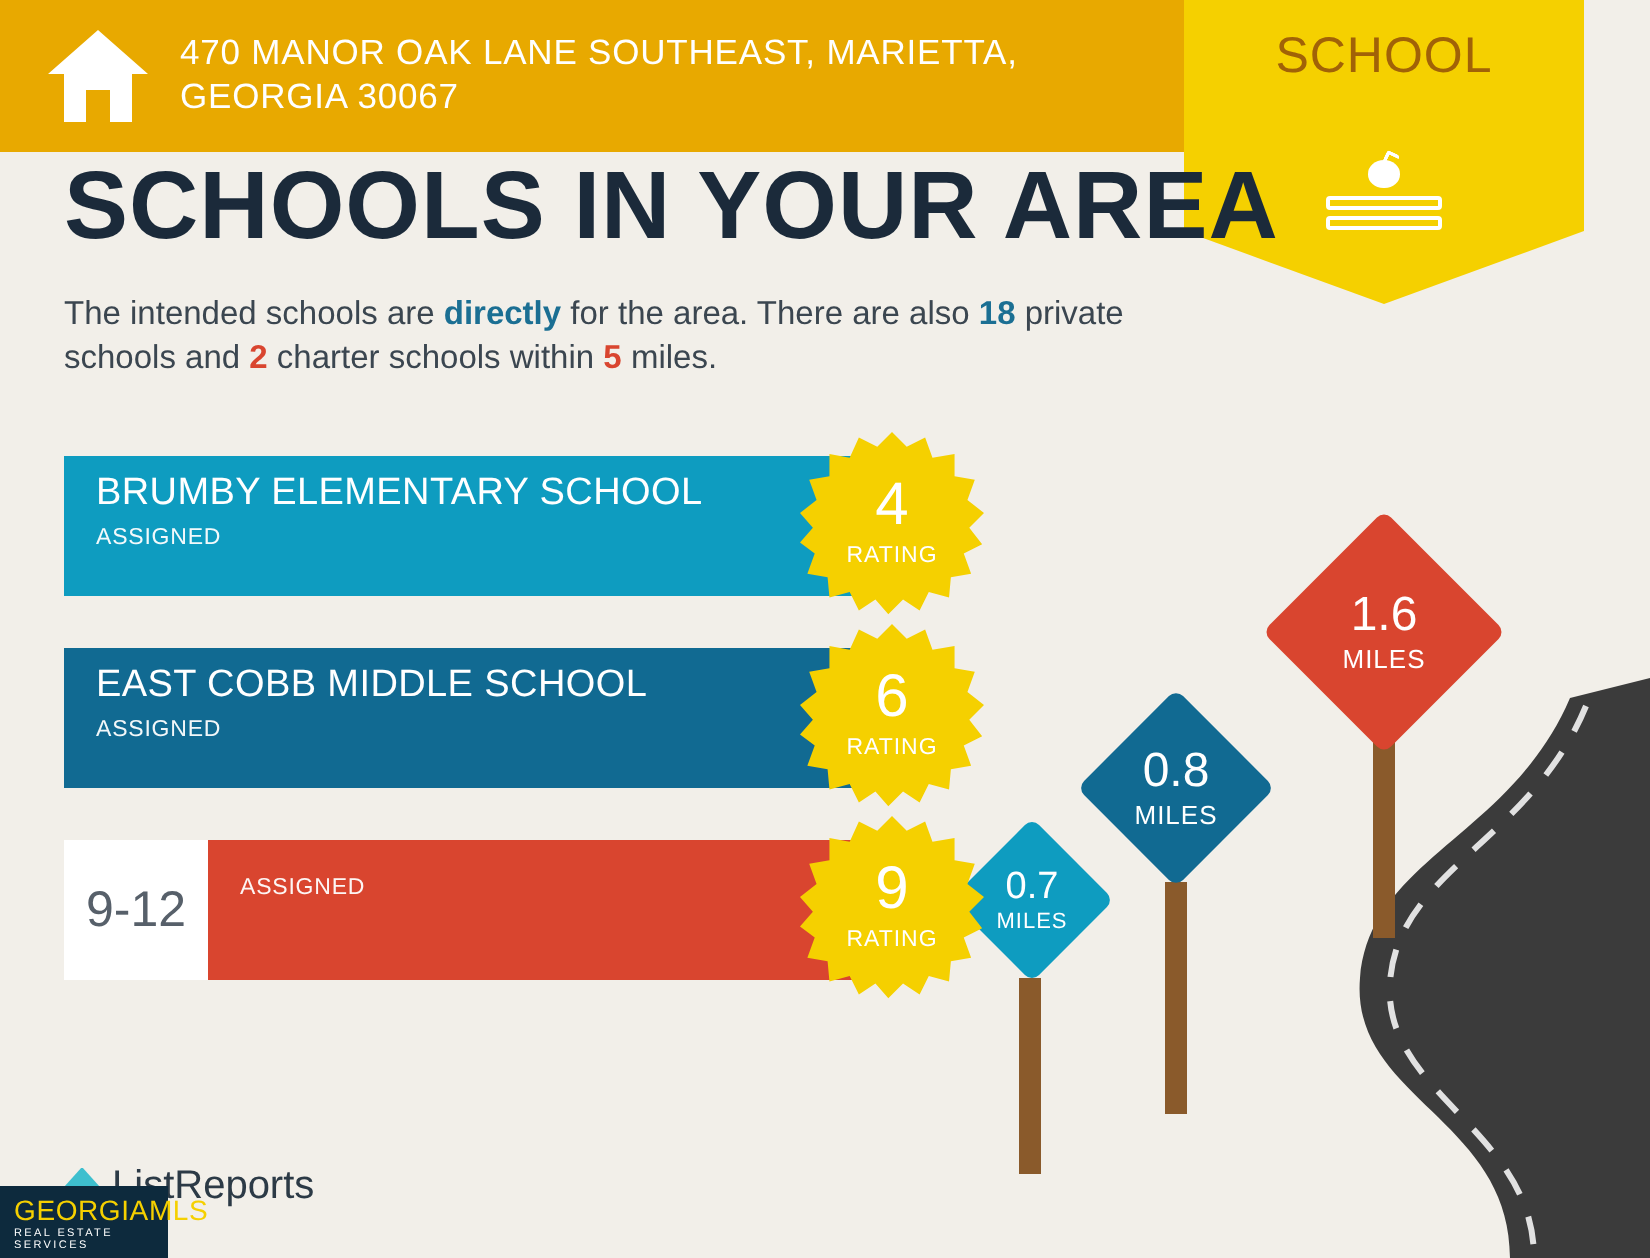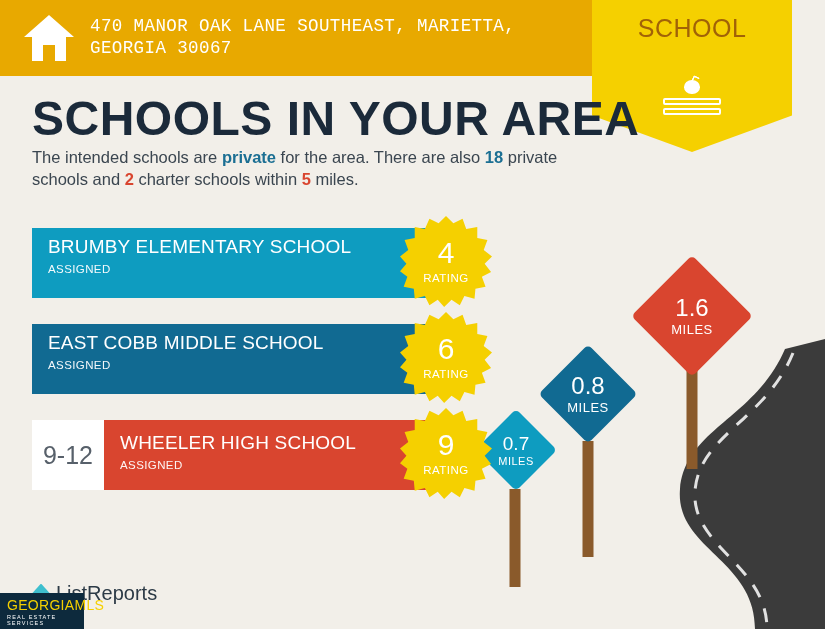--- a/index.html
+++ b/index.html
@@ -14,21 +14,21 @@
     width: 825px; height: 629px;
     background: #f2efe9;
     overflow: hidden;
   }
 
   
   .header-bar {
     position: absolute; top: 0; left: 0;
     width: 592px; height: 76px;
     background: #e8a900;
-    display: flex; align-items: center; font-family: Liberation Mono, monospace;
+    display: flex; align-items: center;
   }
   .home-icon {
     width: 54px; height: 50px;
     margin-left: 22px; margin-right: 14px;
     flex: 0 0 auto;
     position: relative;
   }
   .header-address {
     color: #ffffff;
     font-size: 17.5px;
@@ -76,21 +76,21 @@
     transform: rotate(25deg); border-radius: 2px;
   }
   .book {
     width: 58px; margin: 0 auto;
   }
   .book .b1 { height: 7px; border: 2px solid #fff; border-radius: 2px; margin-bottom: 3px; }
   .book .b2 { height: 7px; border: 2px solid #fff; border-radius: 2px; }
 
   
   .title {
-    position: absolute; top: 91px; left: 32px;
+    position: absolute; top: 76px; left: 32px;
     font-size: 48px;
     font-weight: bold;
     color: #1b2a3a;
     letter-spacing: 0.5px;
     text-transform: uppercase;
   }
   .subtitle {
     position: absolute; top: 146px; left: 32px;
     width: 560px;
     font-size: 16.5px;
@@ -260,21 +260,21 @@
       <div class="apple"></div>
       <div class="book">
         <div class="b1"></div>
         <div class="b2"></div>
       </div>
     </div>
   </div>
 
   <div class="title">SCHOOLS IN YOUR AREA</div>
 
-  <div class="subtitle"><span>The intended schools are </span><b>private</b><span> for the area. There are also </span><b>18</b><span> private schools and </span><b class="red">2</b><span> charter schools within </span><b class="red">5</b><span> miles.</span></div>
+  <div class="subtitle"><span>The intended schools are </span><b>directly</b><span> for the area. There are also </span><b>18</b><span> private schools and </span><b class="red">2</b><span> charter schools within </span><b class="red">5</b><span> miles.</span></div>
 
   <div class="road-area">
     <svg viewBox="0 0 370 400" width="370" height="400" aria-hidden="true">
       <path d="M330 120 C 300 190, 230 200, 225 260 C 220 320, 300 330, 300 400 L 370 400 L 370 110 Z" fill="#3b3b3b"></path>
       <path d="M346 118 C 318 190, 250 205, 246 262 C 242 318, 318 336, 318 400 L 330 400 C 330 332, 256 318, 260 262 C 264 208, 332 192, 358 120 Z" fill="#f2efe9" opacity="0.0"></path>
       <g stroke="#ffffff" stroke-width="3" stroke-dasharray="14 12" fill="none" opacity="0.85">
         <path d="M338 124 C 310 192, 244 206, 240 262 C 236 318, 312 336, 312 400"></path>
       </g>
     </svg>
 
@@ -334,21 +334,20 @@
       <div class="rating">
         <div class="starburst"></div>
         <div class="rating-num">6</div>
         <div class="rating-label">RATING</div>
       </div>
     </div>
 
     <div class="row r-high">
       <div class="grade">9-12</div>
       <div class="rowbody" style="padding-top:13px;">
-        <div class="rowname">WHEELER HIGH SCHOOL</div>
         <div class="rowsub">ASSIGNED</div>
       </div>
       <div class="rating">
         <div class="starburst"></div>
         <div class="rating-num">9</div>
         <div class="rating-label">RATING</div>
       </div>
     </div>
 
   </div>

